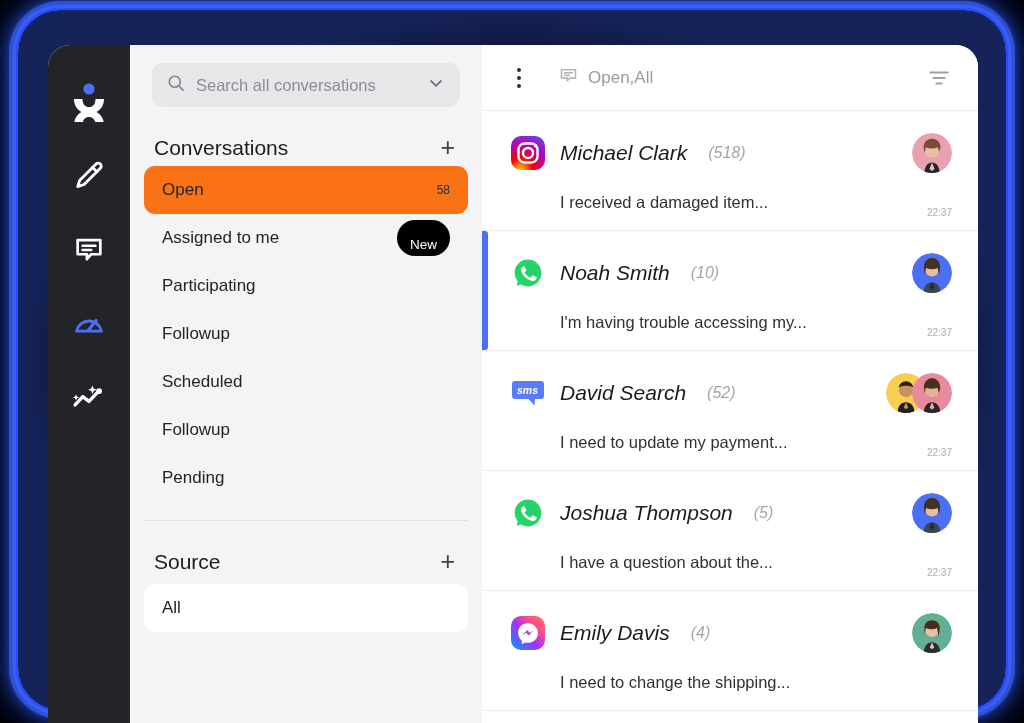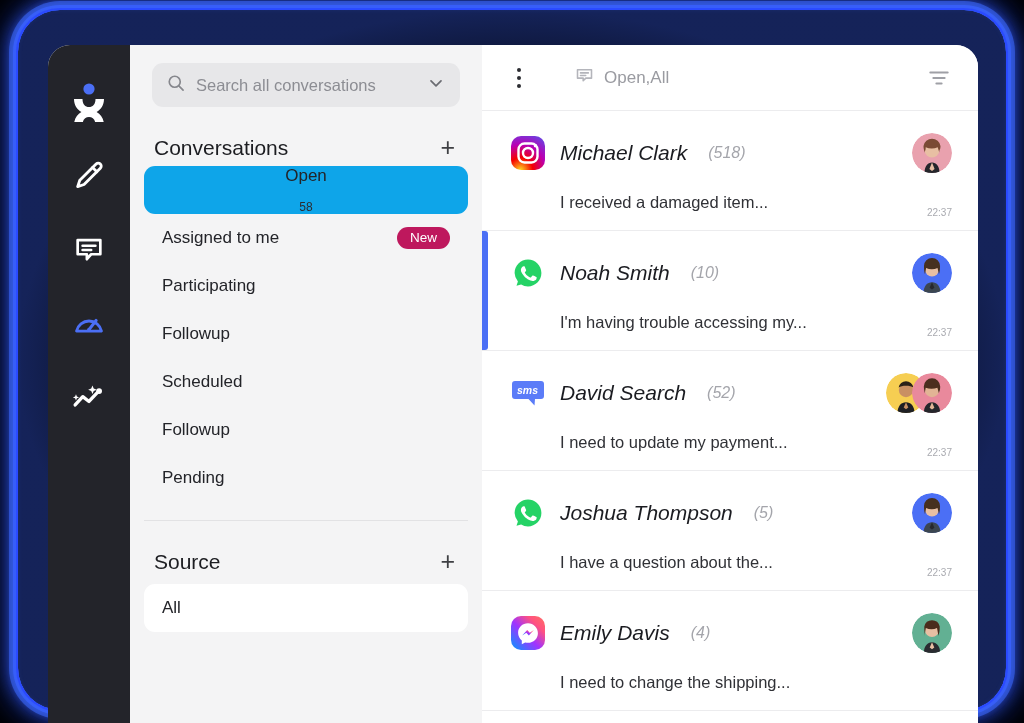--- a/index.html
+++ b/index.html
@@ -103,27 +103,27 @@
 
   .nav-list { padding: 0 14px; }
   .nav-item {
     height: 48px;
     display:flex; align-items:center; justify-content:space-between;
     padding: 0 18px;
     border-radius: 11px;
     font-size: 17px; color: #232429;
     cursor: pointer;
   }
-  .nav-item.active { background: #0ea5e9; flex-direction: column; }
+  .nav-item.active { background: #f97316; }
   .nav-count { font-size: 12px; color: #2c2d32; }
   .badge-new {
-    background: #be185d;
+    background: #000000;
     color: #ffffff;
     font-size: 13.5px;
-    padding: 4px 13px 5px;
+    padding: 18px 13px 5px;
     border-radius: 999px;
     line-height: 1;
   }
 
   #nav-divider {
     height: 1px; background: #e2e2e4;
     margin: 18px 14px 0 14px;
   }
   #source-select {
     margin: 4px 14px 0 14px;
@@ -142,21 +142,21 @@
     background: #ffffff;
     display: flex; flex-direction: column;
     min-width: 0;
   }
   #conv-header {
     height: 66px;
     flex: 0 0 66px;
     display:flex; align-items:center;
     padding: 0 26px 0 26px;
     border-bottom: 1px solid #ececee;
-    gap: 30px;
+    gap: 14px;
   }
   #kebab-btn {
     width: 22px; height: 26px;
     display:flex; flex-direction:column; align-items:center; justify-content:center;
     gap: 4px; cursor:pointer;
   }
   #kebab-btn i { width:4px; height:4px; border-radius:50%; background:#2b2c31; display:block;}
   #conv-filter-label {
     display:flex; align-items:center; gap:9px;
     font-size: 17px; color: #9a9ba1;

